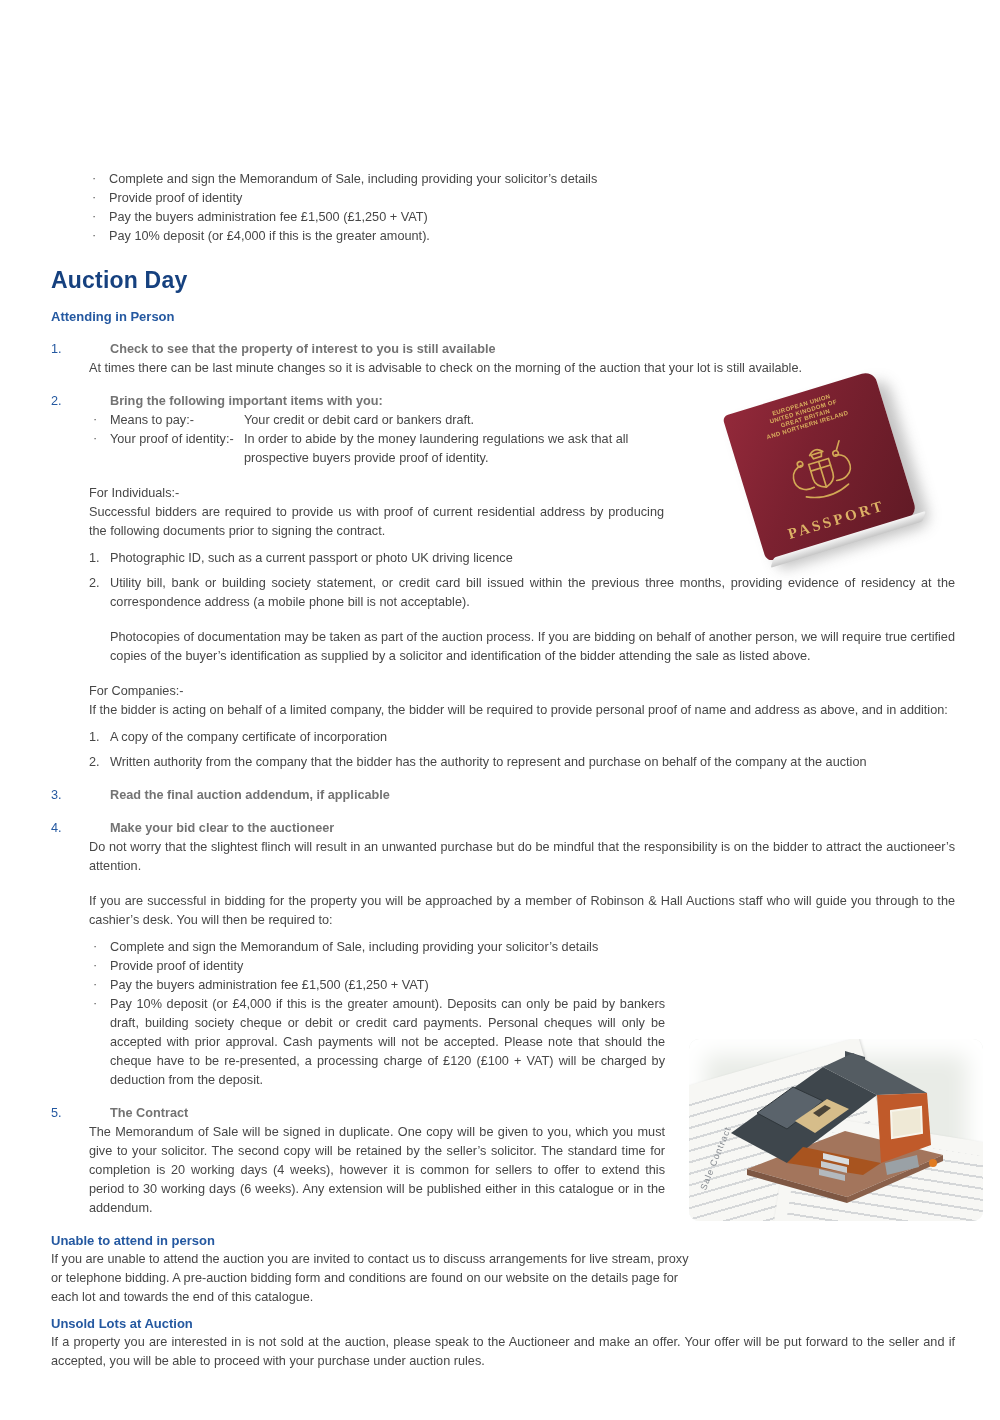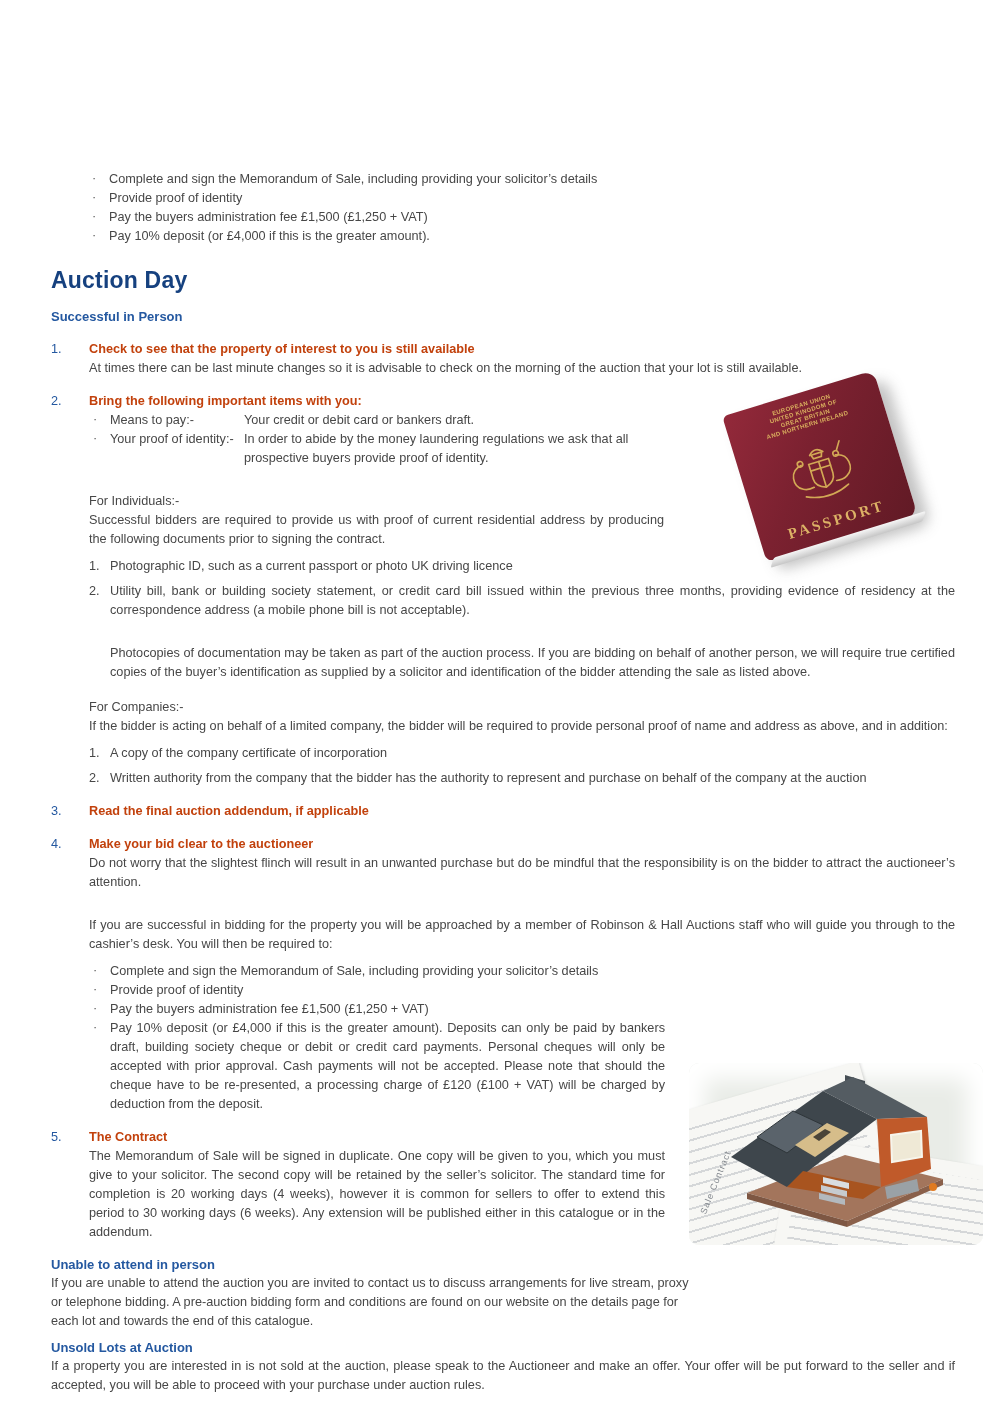--- a/index.html
+++ b/index.html
@@ -7,23 +7,23 @@
         font-family:"Liberation Sans",sans-serif;color:#474747;font-size:12.7px;line-height:19px;}
   .content{position:absolute;left:51px;right:45px;top:170px;}
 
   
   .h1{font-size:23px;line-height:23px;font-weight:700;color:#16417f;margin-top:23px;letter-spacing:.2px;}
   .subhead{font-size:13px;font-weight:700;color:#2458a0;margin-top:16px;line-height:18px;}
 
   
   .section{position:relative;padding-left:38px;margin-top:14px;}
   .sec-num{position:absolute;left:0;top:0;color:#2458a0;}
-  .sec-head{font-weight:700;color:#c2410c;}
+  .sec-head{font-weight:700;color:#737373;margin-left:21px;}
   p{margin:0;}
-  .just{text-align:justify;} .mt8{margin-top:8px;} .mt10{margin-top:24px;} .mt12{margin-top:16px;}
+  .just{text-align:justify;} .mt8{margin-top:8px;} .mt10{margin-top:16px;} .mt12{margin-top:16px;}
 
   
   .b{position:relative;padding-left:21px;}
   .dot{position:absolute;left:4px;top:-1px;color:#5a5a5a;}
   .intro-bullets{margin-left:37px;}
 
   
   .def-row{display:flex;}
   .def-label{width:155px;position:relative;padding-left:21px;box-sizing:border-box;flex:none;}
   .def-text{width:398px;flex:none;}
@@ -73,21 +73,21 @@
   <div class="content">
 
     <div class="intro-bullets">
       <div class="b"><span class="dot">·</span><span>Complete and sign the Memorandum of Sale, including providing your solicitor’s details</span></div>
       <div class="b"><span class="dot">·</span><span>Provide proof of identity</span></div>
       <div class="b"><span class="dot">·</span><span>Pay the buyers administration fee £1,500 (£1,250 + VAT)</span></div>
       <div class="b"><span class="dot">·</span><span>Pay 10% deposit (or £4,000 if this is the greater amount).</span></div>
     </div>
 
     <div class="h1">Auction Day</div>
-    <div class="subhead">Successful in Person</div>
+    <div class="subhead">Attending in Person</div>
 
     <div class="section">
       <span class="sec-num">1.</span>
       <div class="sec-head">Check to see that the property of interest to you is still available</div>
       <p>At times there can be last minute changes so it is advisable to check on the morning of the auction that your lot is still available.</p>
     </div>
 
     <div class="section">
       <span class="sec-num">2.</span>
 

